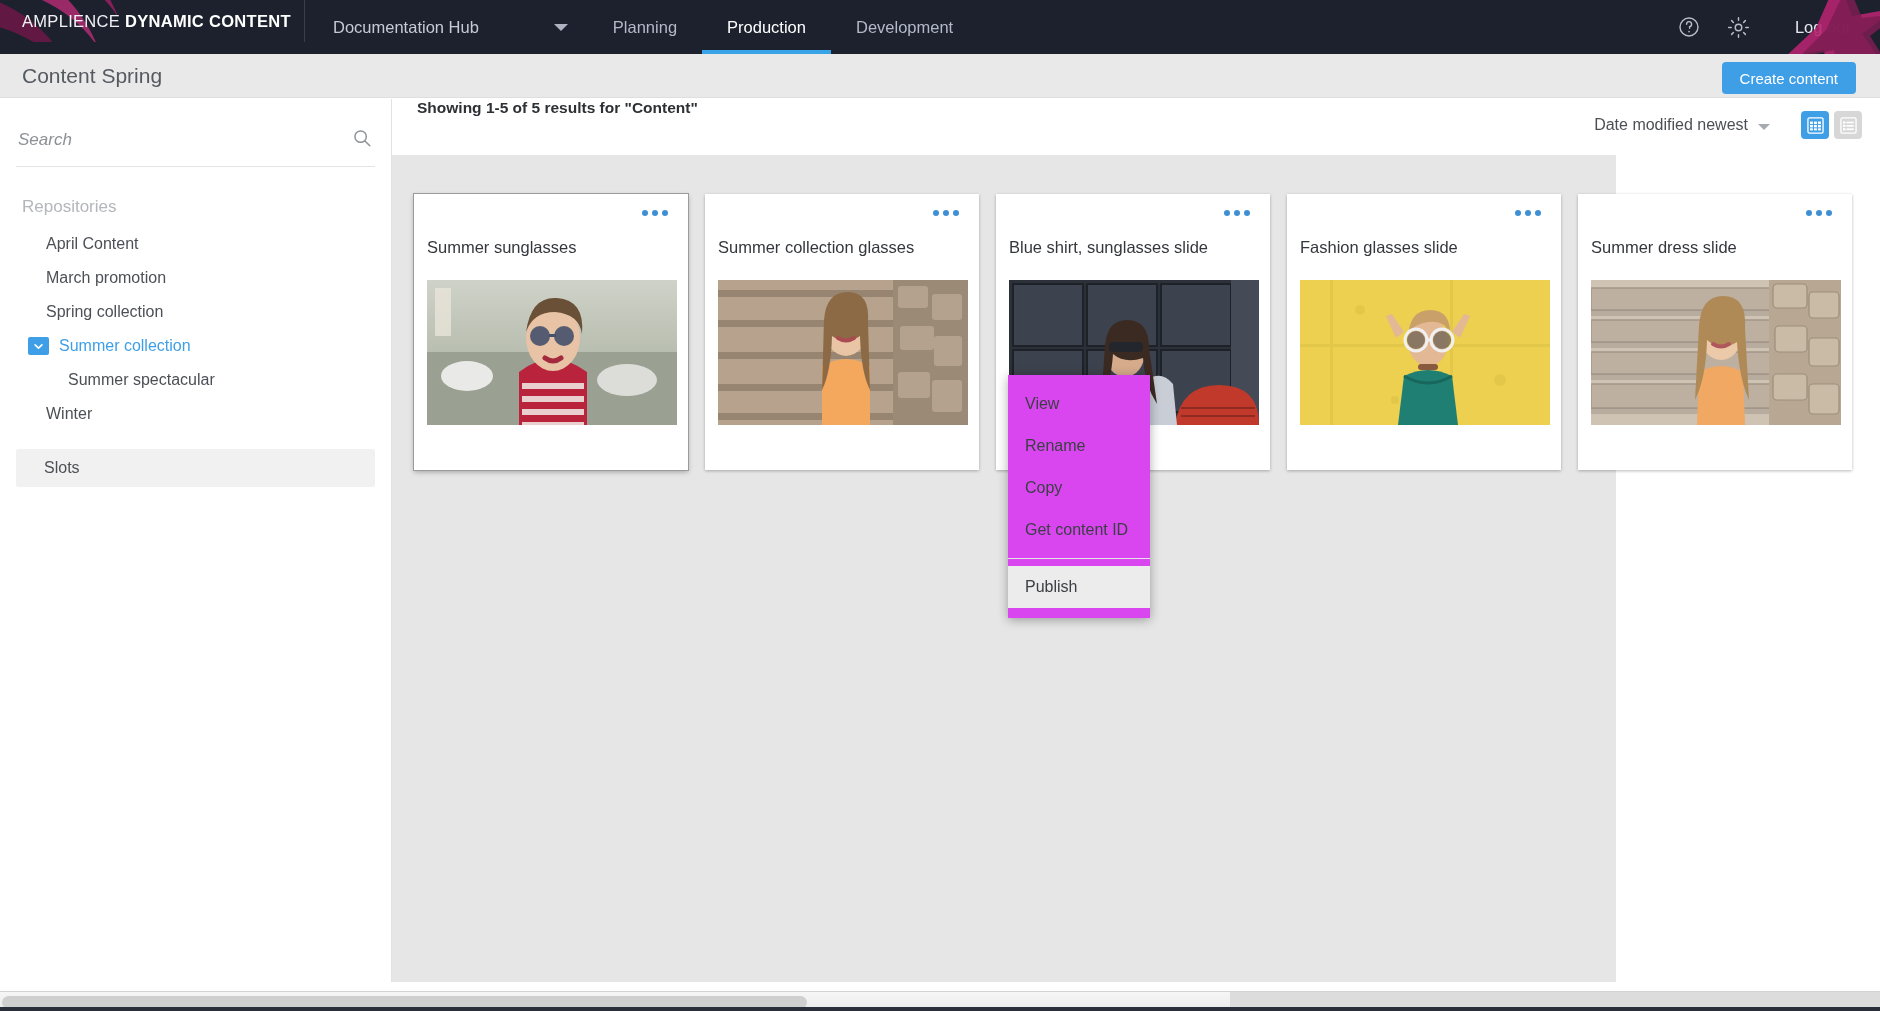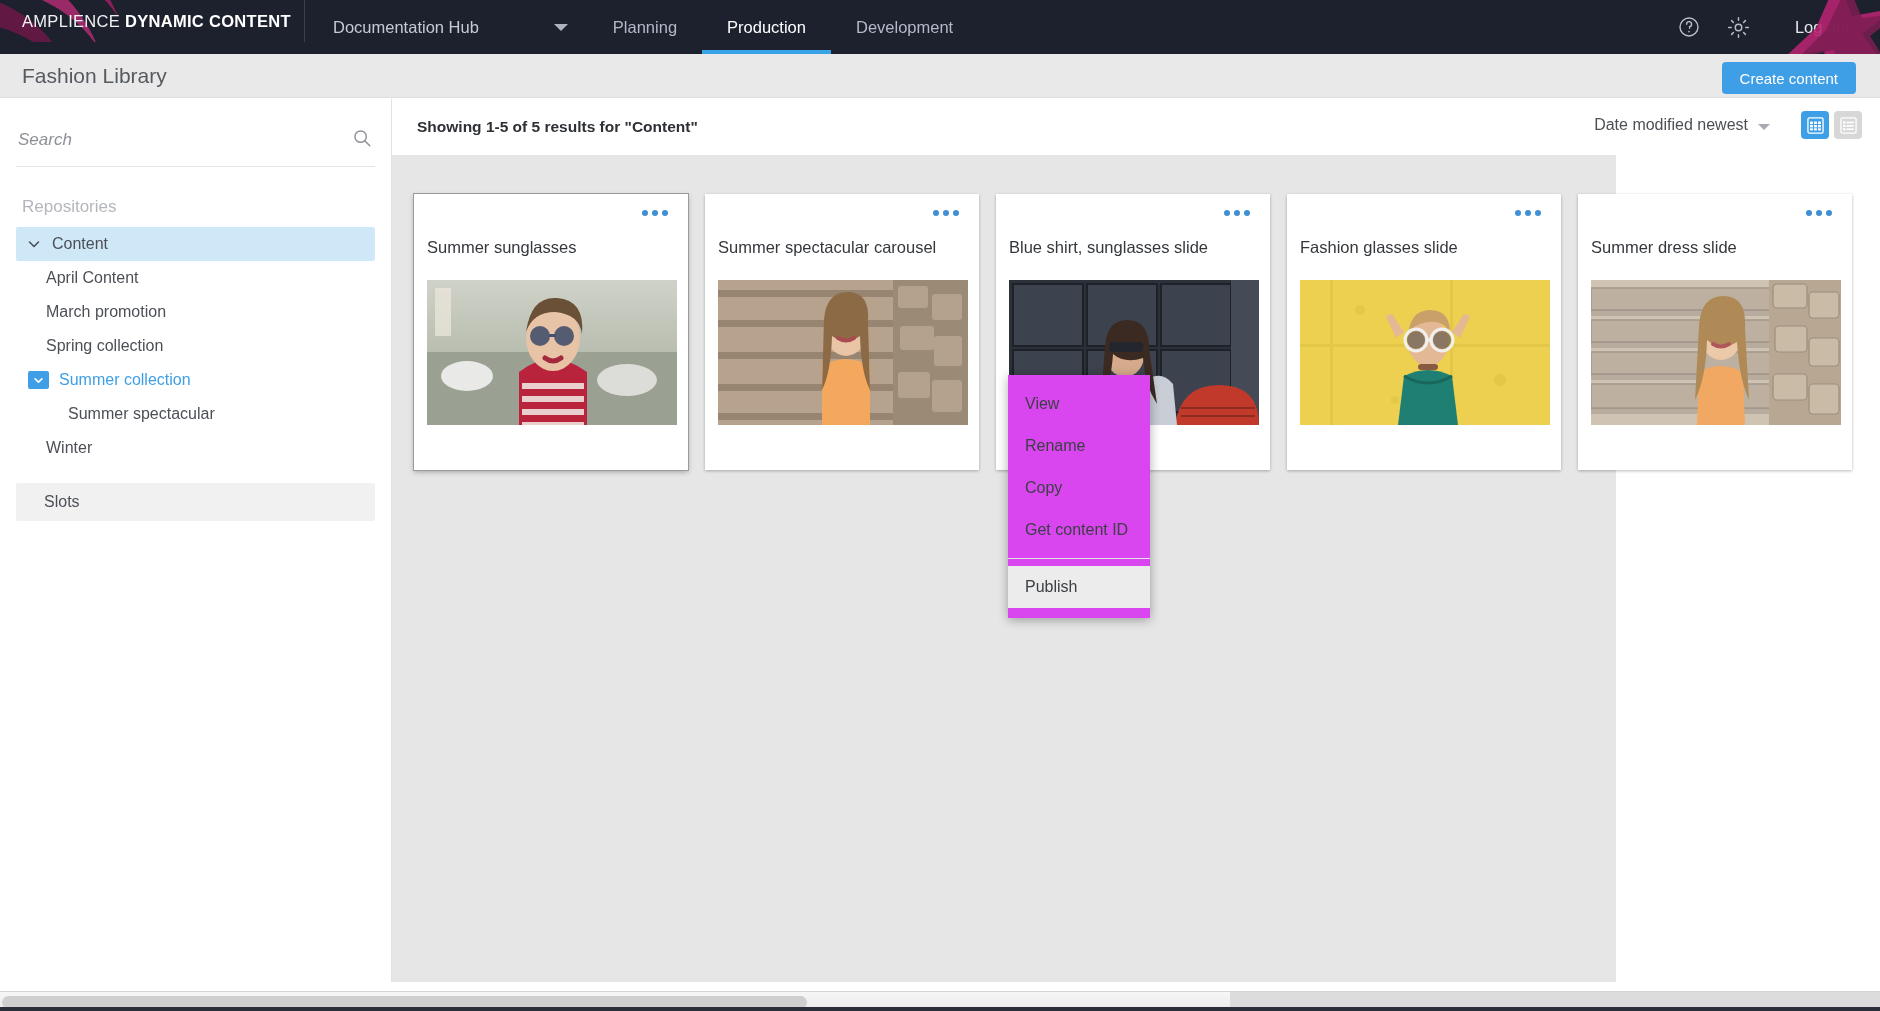--- a/index.html
+++ b/index.html
@@ -160,21 +160,21 @@
   }
 
   
   .main {
     position: absolute; top: 99px; left: 392px;
     width: 1488px; height: 883px;
     background: #ffffff;
   }
   .results-bar {
     position: relative; height: 56px;
-    display: flex; align-items: center;
+    display: flex; align-items: flex-start;
   }
   .results-text {
     margin-left: 25px; font-size: 15.5px;
     font-weight: bold; color: #2d3034;
   }
   .sort-area {
     position: absolute; right: 18px; top: 12px;
     display: flex; align-items: center;
   }
   .sort-label { font-size: 16px; color: #4c5056; cursor: pointer; }
@@ -318,47 +318,39 @@
     </div>
     <div class="logout">Log out</div>
     <svg class="nav-star" viewBox="0 0 120 110">
       <path d="M60 0 L74 38 L118 30 L84 56 L110 92 L66 76 L52 112 L46 72 L6 80 L38 50 Z" fill="#b5246f" opacity="0.9"></path>
       <path d="M70 6 L84 40 L120 36 L92 58 L112 90 L74 78 L62 108 L56 72 L20 80 L48 52 Z" fill="#7b1d52" opacity="0.85"></path>
     </svg>
   </div>
 </div>
 
 <div class="pagehead">
-  <div class="pagehead-title">Fashion Library</div>
+  <div class="pagehead-title">Content Spring</div>
   <button class="create-btn">Create content</button>
 </div>
 
 <div class="sidebar">
   <div class="search-row">
     <input class="search-input" type="text" placeholder="Search" style="">
     <span class="search-icon">
       <svg width="22" height="22" viewBox="0 0 24 24" fill="none" stroke="#8d9096" stroke-width="1.6">
         <circle cx="10.5" cy="10.5" r="6.2"></circle>
           <path d="M15.2 15.2 L20.5 20.5" stroke-linecap="round"></path>
       </svg>
     </span>
   </div>
 
   <div class="repos-label">Repositories</div>
 
   <div class="tree">
 
-    <div class="tree-row selected">
-      <span class="chev">
-        <svg width="16" height="16" viewBox="0 0 16 16" fill="none" stroke="#4c5056" stroke-width="1.6">
-          <path d="M3.5 6 L8 10.5 L12.5 6" stroke-linecap="round" stroke-linejoin="round"></path>
-        </svg>
-      </span>
-      <span class="label">Content</span>
-    </div>
 
     <div class="tree-row child">
       <span class="label">April Content</span>
     </div>
 
     <div class="tree-row child">
       <span class="label">March promotion</span>
     </div>
 
     <div class="tree-row child">
@@ -460,21 +452,21 @@
           </svg>
         </div>
       </div>
 
       <div class="card">
         <div class="card-dots">
             <i></i>
             <i></i>
             <i></i>
           </div>
-        <div class="card-title">Summer spectacular carousel</div>
+        <div class="card-title">Summer collection glasses</div>
         <div class="thumb">
           <svg width="250" height="145" viewBox="0 0 250 145">
             <rect width="250" height="145" fill="#a89480"></rect>
             <rect x="0" y="0" width="250" height="145" fill="#b6a28d"></rect>
             <g opacity=".75" fill="#8e7c68">
               <rect x="0" y="10" width="250" height="7"></rect>
                 <rect x="0" y="40" width="250" height="7"></rect>
               <rect x="0" y="72" width="250" height="7"></rect>
                 <rect x="0" y="104" width="250" height="7"></rect>
               <rect x="0" y="133" width="250" height="7"></rect>

